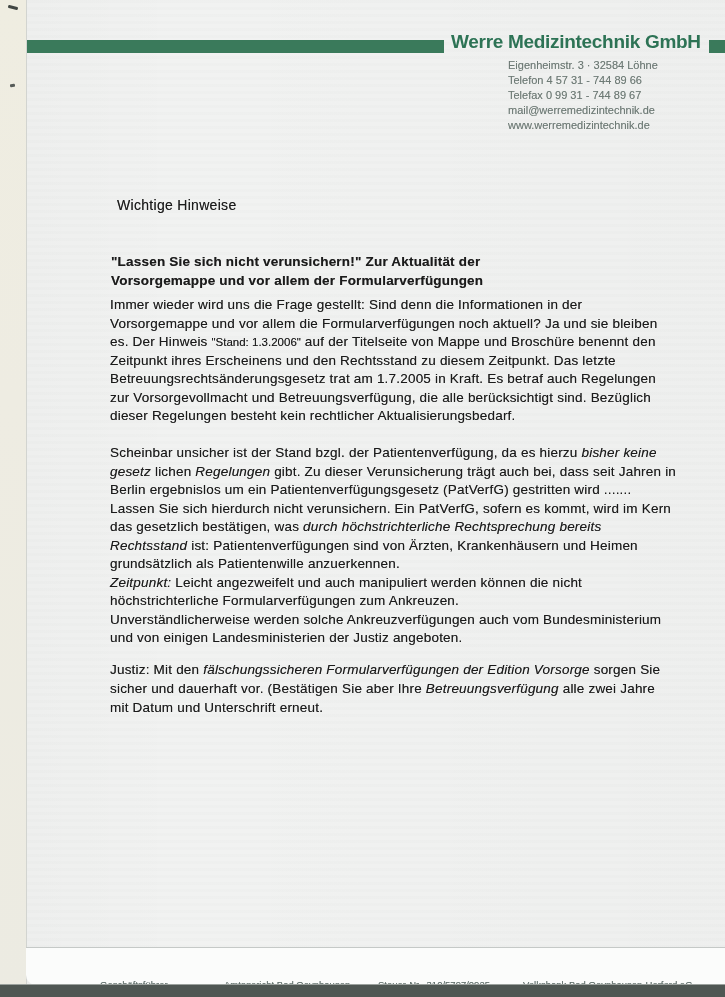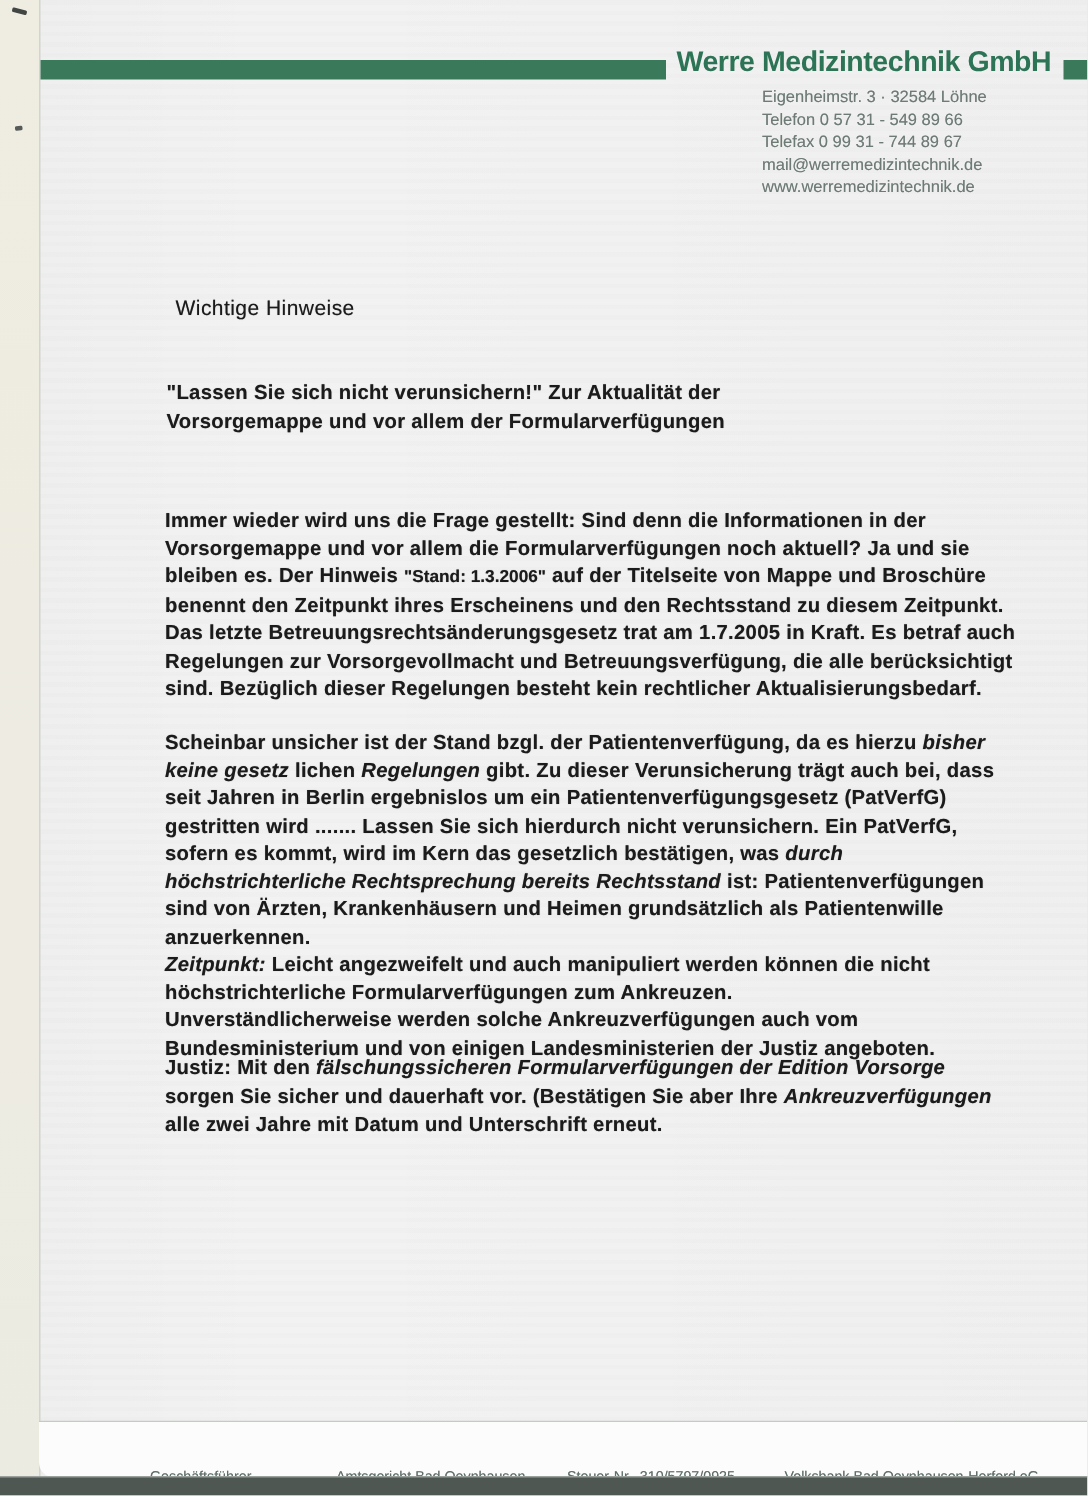--- a/index.html
+++ b/index.html
@@ -28,23 +28,23 @@
     letter-spacing:-0.3px;color:#2d7355;}
   .contact{position:absolute;left:508px;top:58px;font-size:11px;line-height:15px;
     color:#6d7a75;text-shadow:0 0 .4px rgba(109,122,117,.5);}
 
   
   .doc-heading{position:absolute;left:117px;top:197px;font-size:14px;font-weight:normal;
     letter-spacing:.3px;color:#1b1b1b;text-shadow:0 0 .5px rgba(27,27,27,.55);text-align:center;}
   .doc-subtitle{position:absolute;left:111px;top:252px;font-size:13.5px;font-weight:bold;
     line-height:19px;letter-spacing:.2px;color:#1b1b1b;white-space:pre-line;
     text-shadow:0 0 .5px rgba(27,27,27,.55);}
-  .para{position:absolute;left:110px;width:568px;font-size:13.5px;font-weight:bold;
+  .para{position:absolute;left:110px;width:568px;font-size:13.5px;font-weight:normal;
     line-height:18.5px;letter-spacing:.2px;color:#1b1b1b;white-space:pre-wrap;
-    text-shadow:0 0 .5px rgba(27,27,27,.55);margin-top:42px;}
+    text-shadow:0 0 .5px rgba(27,27,27,.55);}
   .p1{top:296px;}
   .p2{top:444px;}
   .p3{top:660px;width:560px;line-height:19px;}
   .it{font-style:italic;}
   .sm{font-size:11.5px;letter-spacing:0;}
 
   
   .footer-band{position:absolute;left:26px;top:947px;width:699px;height:37px;
     background:#fbfcfb;border-top:1px solid #c5c9c7;border-bottom-left-radius:10px;}
   .footer-col{position:absolute;top:952px;font-size:9.5px;line-height:13px;color:#5f6e6a;
@@ -61,35 +61,35 @@
   <div class="edge-left"></div>
   <div class="speck s1"></div>
   <div class="speck s2"></div>
 
   <div class="green-bar"></div>
   <div class="brand">Werre Medizintechnik GmbH</div>
   <div class="green-square"></div>
 
   <div class="contact">
     <div>Eigenheimstr. 3 · 32584 Löhne</div>
-    <div>Telefon 0 57 31 - 549 89 66</div>
+    <div>Telefon 4 57 31 - 744 89 66</div>
     <div>Telefax 0 99 31 - 744 89 67</div>
     <div>mail@werremedizintechnik.de</div>
     <div>www.werremedizintechnik.de</div>
   </div>
 
   <div class="doc-heading">Wichtige Hinweise</div>
   <div class="doc-subtitle">"Lassen Sie sich nicht verunsichern!" Zur Aktualität der
 Vorsorgemappe und vor allem der Formularverfügungen</div>
 
   <div class="para p1"><span>Immer wieder wird uns die Frage gestellt: Sind denn die Informationen in der Vorsorgemappe und vor allem die Formularverfügungen noch aktuell? Ja und sie bleiben es. Der Hinweis </span><span class="sm">"Stand: 1.3.2006"</span><span> auf der Titelseite von Mappe und Broschüre benennt den Zeitpunkt ihres Erscheinens und den Rechtsstand zu diesem Zeitpunkt. Das letzte Betreuungsrechtsänderungsgesetz trat am 1.7.2005 in Kraft. Es betraf auch Regelungen zur Vorsorgevollmacht und Betreuungsverfügung, die alle berücksichtigt sind. Bezüglich dieser Regelungen besteht kein rechtlicher Aktualisierungsbedarf.</span></div>
   <div class="para p2"><span>Scheinbar unsicher ist der Stand bzgl. der Patientenverfügung, da es hierzu </span><span class="it">bisher keine gesetz</span><span> lichen </span><span class="it">Regelungen</span><span> gibt. Zu dieser Verunsicherung trägt auch bei, dass seit Jahren in Berlin ergebnislos um ein Patientenverfügungsgesetz (PatVerfG) gestritten wird ....... Lassen Sie sich hierdurch nicht verunsichern. Ein PatVerfG, sofern es kommt, wird im Kern das gesetzlich bestätigen, was </span><span class="it">durch höchstrichterliche Rechtsprechung bereits Rechtsstand</span><span> ist: Patientenverfügungen sind von Ärzten, Krankenhäusern und Heimen grundsätzlich als Patientenwille anzuerkennen.
 </span><span class="it">Zeitpunkt:</span><span> Leicht angezweifelt und auch manipuliert werden können die nicht höchstrichterliche Formularverfügungen zum Ankreuzen.
 Unverständlicherweise werden solche Ankreuzverfügungen auch vom Bundesministerium und von einigen Landesministerien der Justiz angeboten.</span></div>
-  <div class="para p3"><span>Justiz: Mit den </span><span class="it">fälschungssicheren Formularverfügungen der Edition Vorsorge</span><span> sorgen Sie sicher und dauerhaft vor. (Bestätigen Sie aber Ihre </span><span class="it">Ankreuzverfügungen</span><span> alle zwei Jahre mit Datum und Unterschrift erneut.</span></div>
+  <div class="para p3"><span>Justiz: Mit den </span><span class="it">fälschungssicheren Formularverfügungen der Edition Vorsorge</span><span> sorgen Sie sicher und dauerhaft vor. (Bestätigen Sie aber Ihre </span><span class="it">Betreuungsverfügung</span><span> alle zwei Jahre mit Datum und Unterschrift erneut.</span></div>
 
   <div class="footer-band"></div>
   <div class="footer-col fc1">
     <div>Geschäftsführer</div>
     
   </div>
   <div class="footer-col fc2">
     <div>Amtsgericht Bad Oeynhausen</div>
     
   </div>

